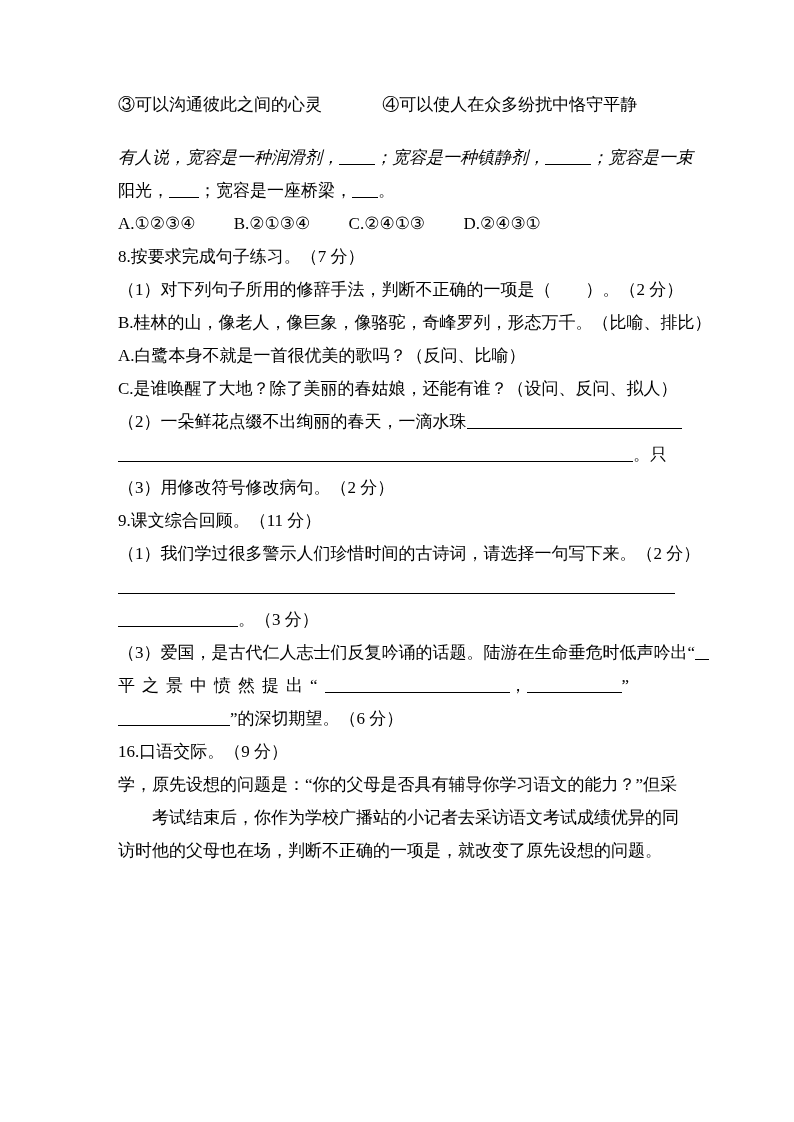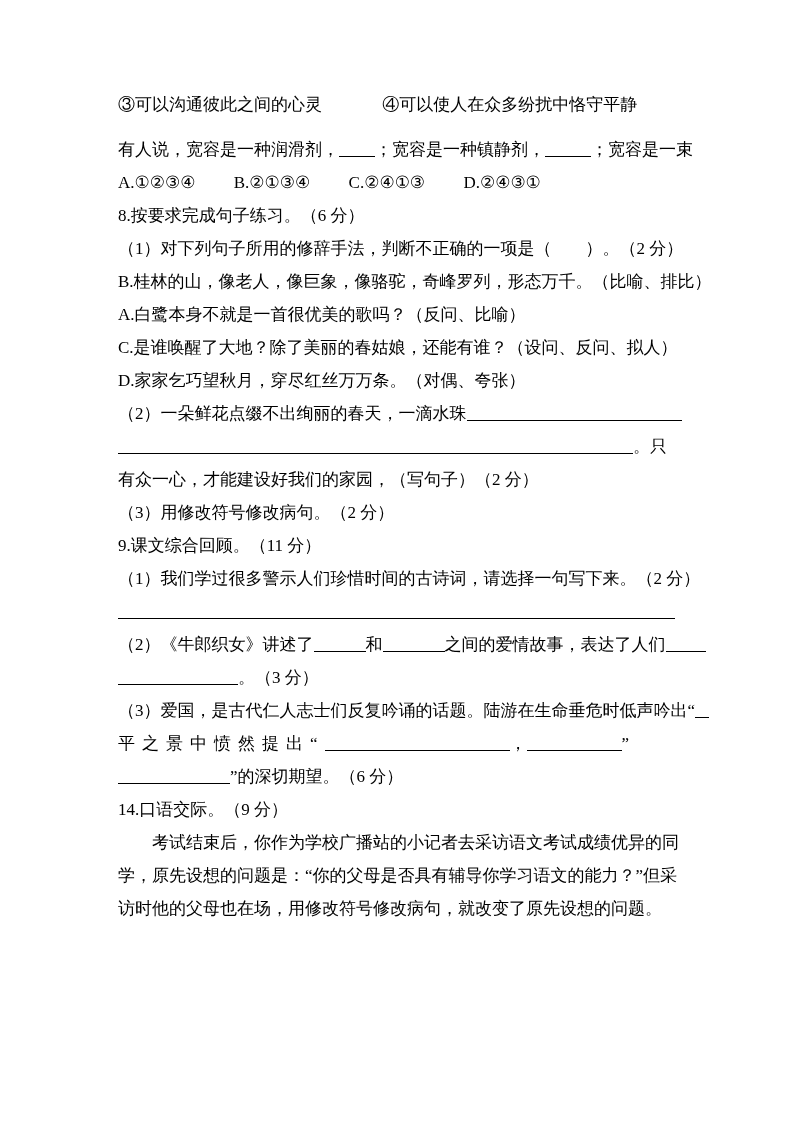--- a/index.html
+++ b/index.html
@@ -10,21 +10,21 @@
     font-family: "Liberation Serif", "DejaVu Serif", serif;
     font-size: 17px;
     overflow: hidden;
   }
   .page { padding: 88px 74px 0 118px; }
   .line {
     height: 33px;
     line-height: 33px;
     white-space: nowrap;
   }
-  .line.gap-top { margin-top: 12px; }
+  .line.gap-top { margin-top: 20px; font-style: italic; }
   .bl {
     display: inline-block;
     height: 3px;
     border-bottom: 1px solid #000;
     vertical-align: -2px;
   }
   .sp { letter-spacing: 7px; }
   .indent { padding-left: 34px; }
   .opt { margin-right: 34px; }
   .gap-left { margin-left: 56px; }
@@ -35,94 +35,88 @@
 <div class="page">
 
   <div class="line">
     <span>③可以沟通彼此之间的心灵</span>
     <span class="gap-left">④可以使人在众多纷扰中恪守平静</span>
   </div>
 
   <div class="line gap-top">
     <span>有人说，宽容是一种润滑剂，</span><span class="bl" style="width:36px"></span><span>；宽容是一种镇静剂，</span><span class="bl" style="width:46px"></span><span>；宽容是一束</span>
   </div>
+  <div class="line">
+    <span>阳光，</span><span class="bl" style="width:30px"></span><span>；宽容是一座桥梁，</span><span class="bl" style="width:26px"></span><span>。</span>
+  </div>
 
   <div class="line">
     <span class="opt">A.①②③④</span>
     <span class="opt">B.②①③④</span>
     <span class="opt">C.②④①③</span>
     <span>D.②④③①</span>
   </div>
 
   <div class="line">
-    <span>8.按要求完成句子练习。（6 分）</span>
+    <span>8.按要求完成句子练习。（7 分）</span>
   </div>
   <div class="line">
     <span>（1）对下列句子所用的修辞手法，判断不正确的一项是（　　）。（2 分）</span>
   </div>
   <div class="line">
     <span>B.桂林的山，像老人，像巨象，像骆驼，奇峰罗列，形态万千。（比喻、排比）</span>
   </div>
   <div class="line">
     <span>A.白鹭本身不就是一首很优美的歌吗？（反问、比喻）</span>
   </div>
   <div class="line">
     <span>C.是谁唤醒了大地？除了美丽的春姑娘，还能有谁？（设问、反问、拟人）</span>
   </div>
-  <div class="line">
-    <span>D.家家乞巧望秋月，穿尽红丝万万条。（对偶、夸张）</span>
-  </div>
 
   <div class="line">
     <span>（2）一朵鲜花点缀不出绚丽的春天，一滴水珠</span><span class="bl" style="width:215px"></span>
   </div>
   <div class="line">
     <span class="bl" style="width:515px"></span><span>。只</span>
-  </div>
-  <div class="line">
-    <span>有众一心，才能建设好我们的家园，（写句子）（2 分）</span>
   </div>
 
   <div class="line">
     <span>（3）用修改符号修改病句。（2 分）</span>
   </div>
 
   <div class="line">
     <span>9.课文综合回顾。（11 分）</span>
   </div>
   <div class="line">
     <span>（1）我们学过很多警示人们珍惜时间的古诗词，请选择一句写下来。（2 分）</span>
   </div>
   <div class="line">
     <span class="bl" style="width:557px"></span>
   </div>
 
   <div class="line">
-    <span>（2）《牛郎织女》讲述了</span><span class="bl" style="width:52px"></span><span>和</span><span class="bl" style="width:62px"></span><span>之间的爱情故事，表达了人们</span><span class="bl" style="width:40px"></span>
-  </div>
-  <div class="line">
     <span class="bl" style="width:120px"></span><span>。（3 分）</span>
   </div>
 
   <div class="line">
     <span>（3）爱国，是古代仁人志士们反复吟诵的话题。陆游在生命垂危时低声吟出“</span><span class="bl" style="width:14px"></span>
   </div>
   <div class="line">
     <span class="sp">平之景中愤然提出“</span><span class="bl" style="width:185px"></span><span>，</span><span class="bl" style="width:95px"></span><span>”</span>
   </div>
   <div class="line">
     <span class="bl" style="width:112px"></span><span>”的深切期望。（6 分）</span>
   </div>
 
   <div class="line">
-    <span>14.口语交际。（9 分）</span>
+    <span>16.口语交际。（9 分）</span>
+  </div>
+  <div class="line">
+    <span>学，原先设想的问题是：“你的父母是否具有辅导你学习语文的能力？”但采</span>
   </div>
   <div class="line indent">
     <span>考试结束后，你作为学校广播站的小记者去采访语文考试成绩优异的同</span>
   </div>
   <div class="line">
-    <span>学，原先设想的问题是：“你的父母是否具有辅导你学习语文的能力？”但采</span>
-  </div>
-  <div class="line">
-    <span>访时他的父母也在场，用修改符号修改病句，就改变了原先设想的问题。</span>
+    <span>访时他的父母也在场，判断不正确的一项是，就改变了原先设想的问题。</span>
   </div>
 
 </div>
 
 </body></html>

